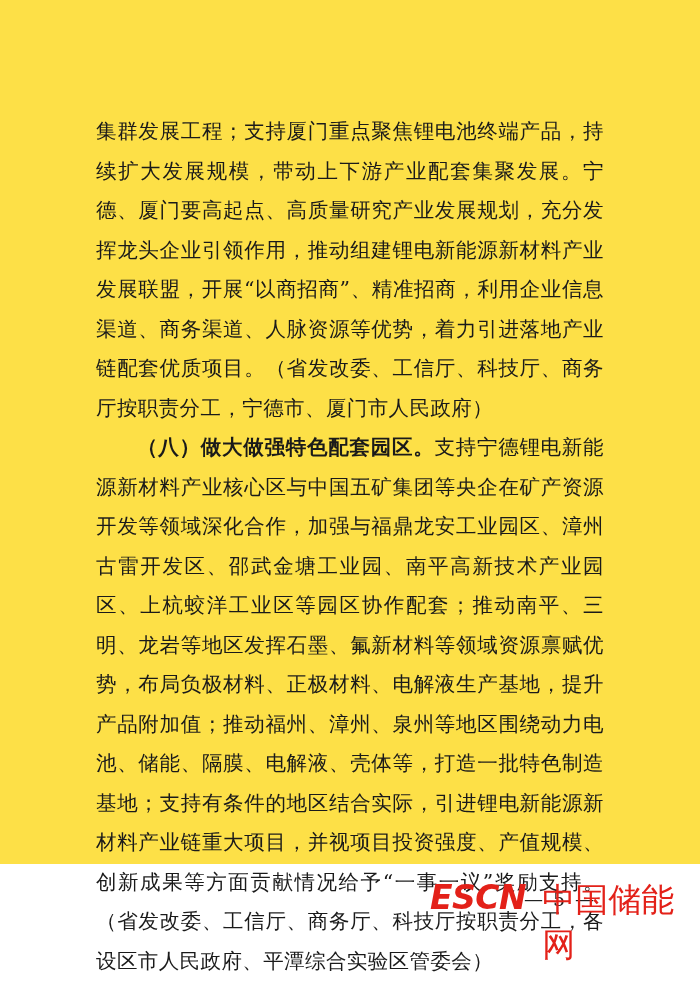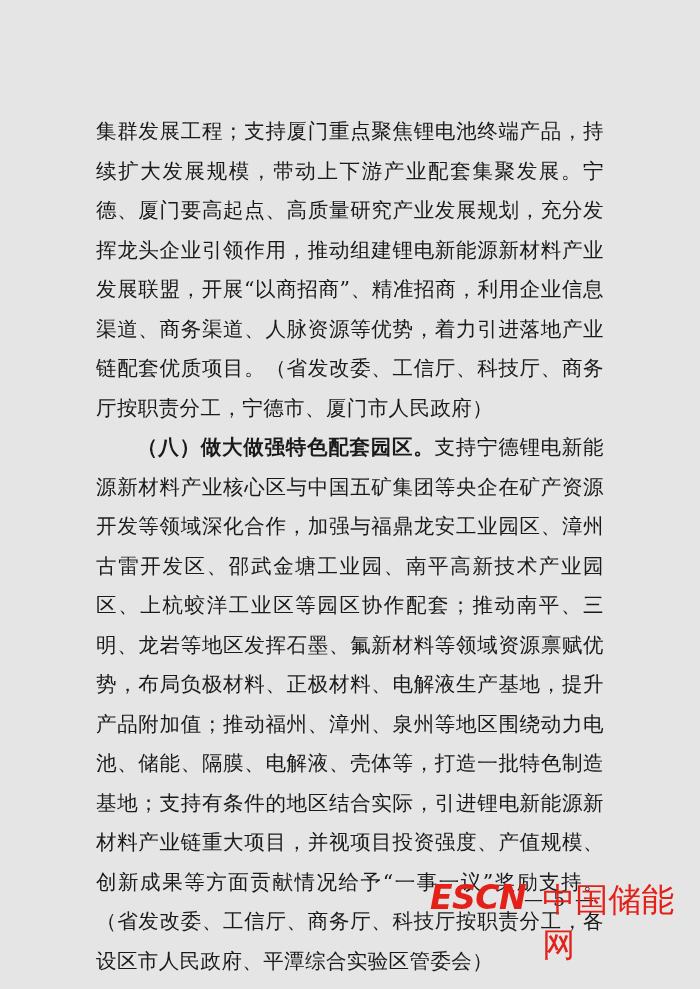--- a/index.html
+++ b/index.html
@@ -12,22 +12,22 @@
     background: #ffffff;
     font-family: "DejaVu Serif", "Liberation Serif", serif;
     overflow: hidden;
     position: relative;
   }
   .page {
     position: absolute;
     top: 0;
     left: 0;
     width: 700px;
-    height: 989px;
-    background: #e5e5e5;
+    height: 864px;
+    background: #fde047;
   }
   .doc-body {
     position: absolute;
     left: 96px;
     top: 112px;
     width: 508px;
   }
   .para {
     font-size: 20.5px;
     line-height: 39.5px;

